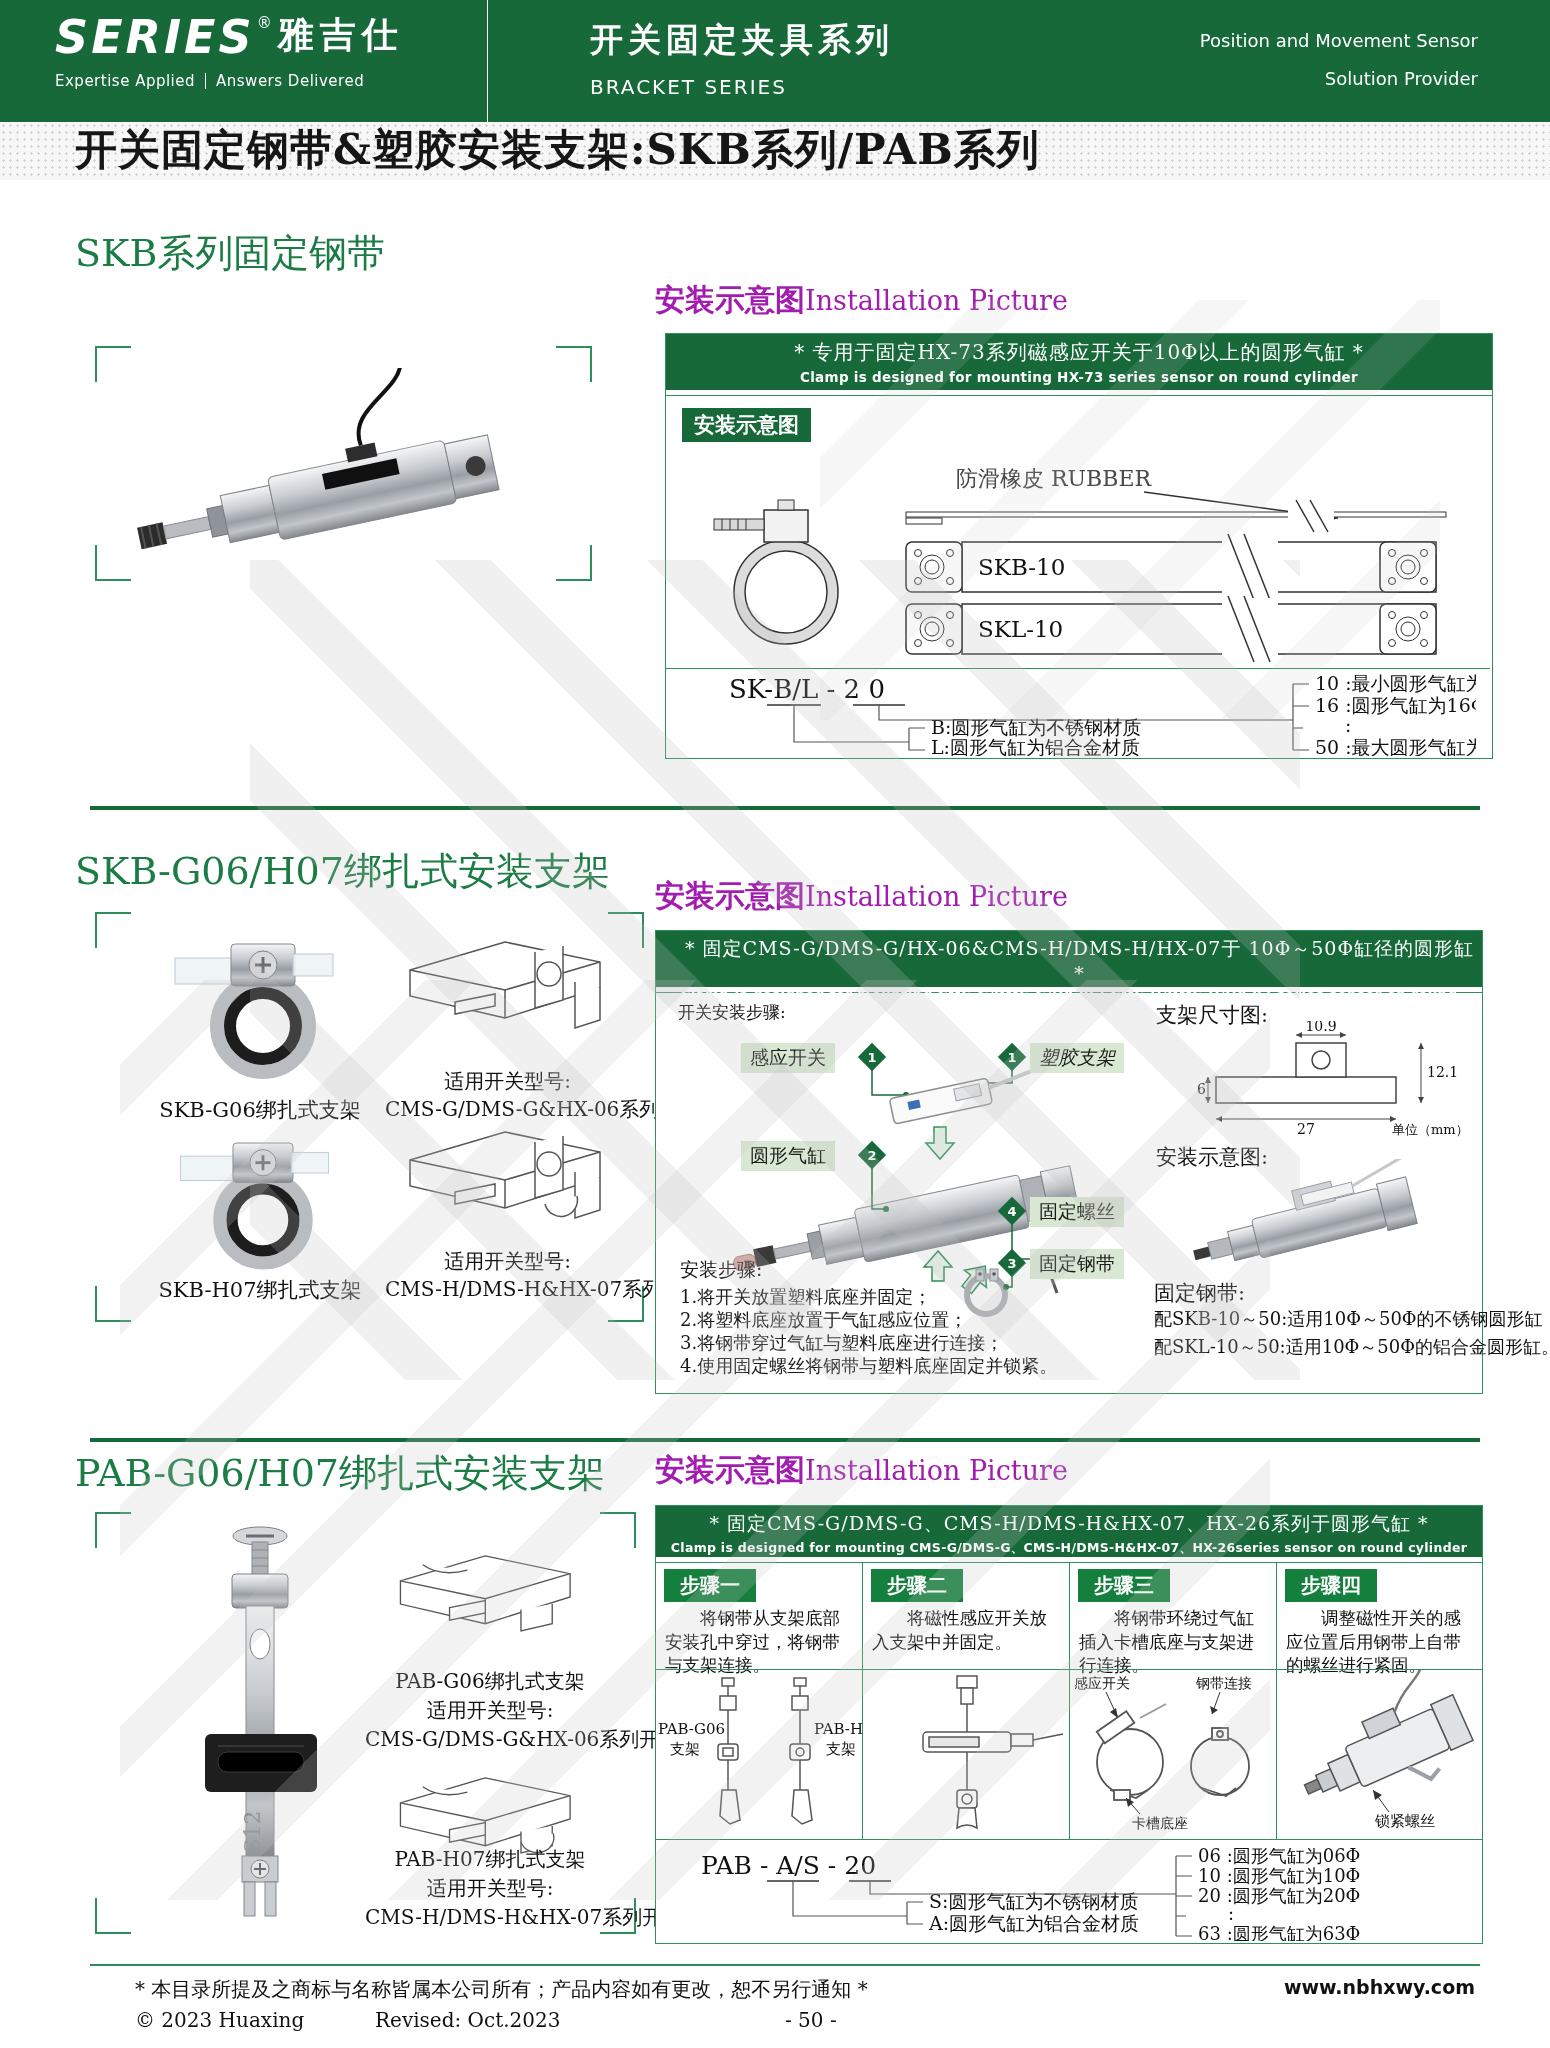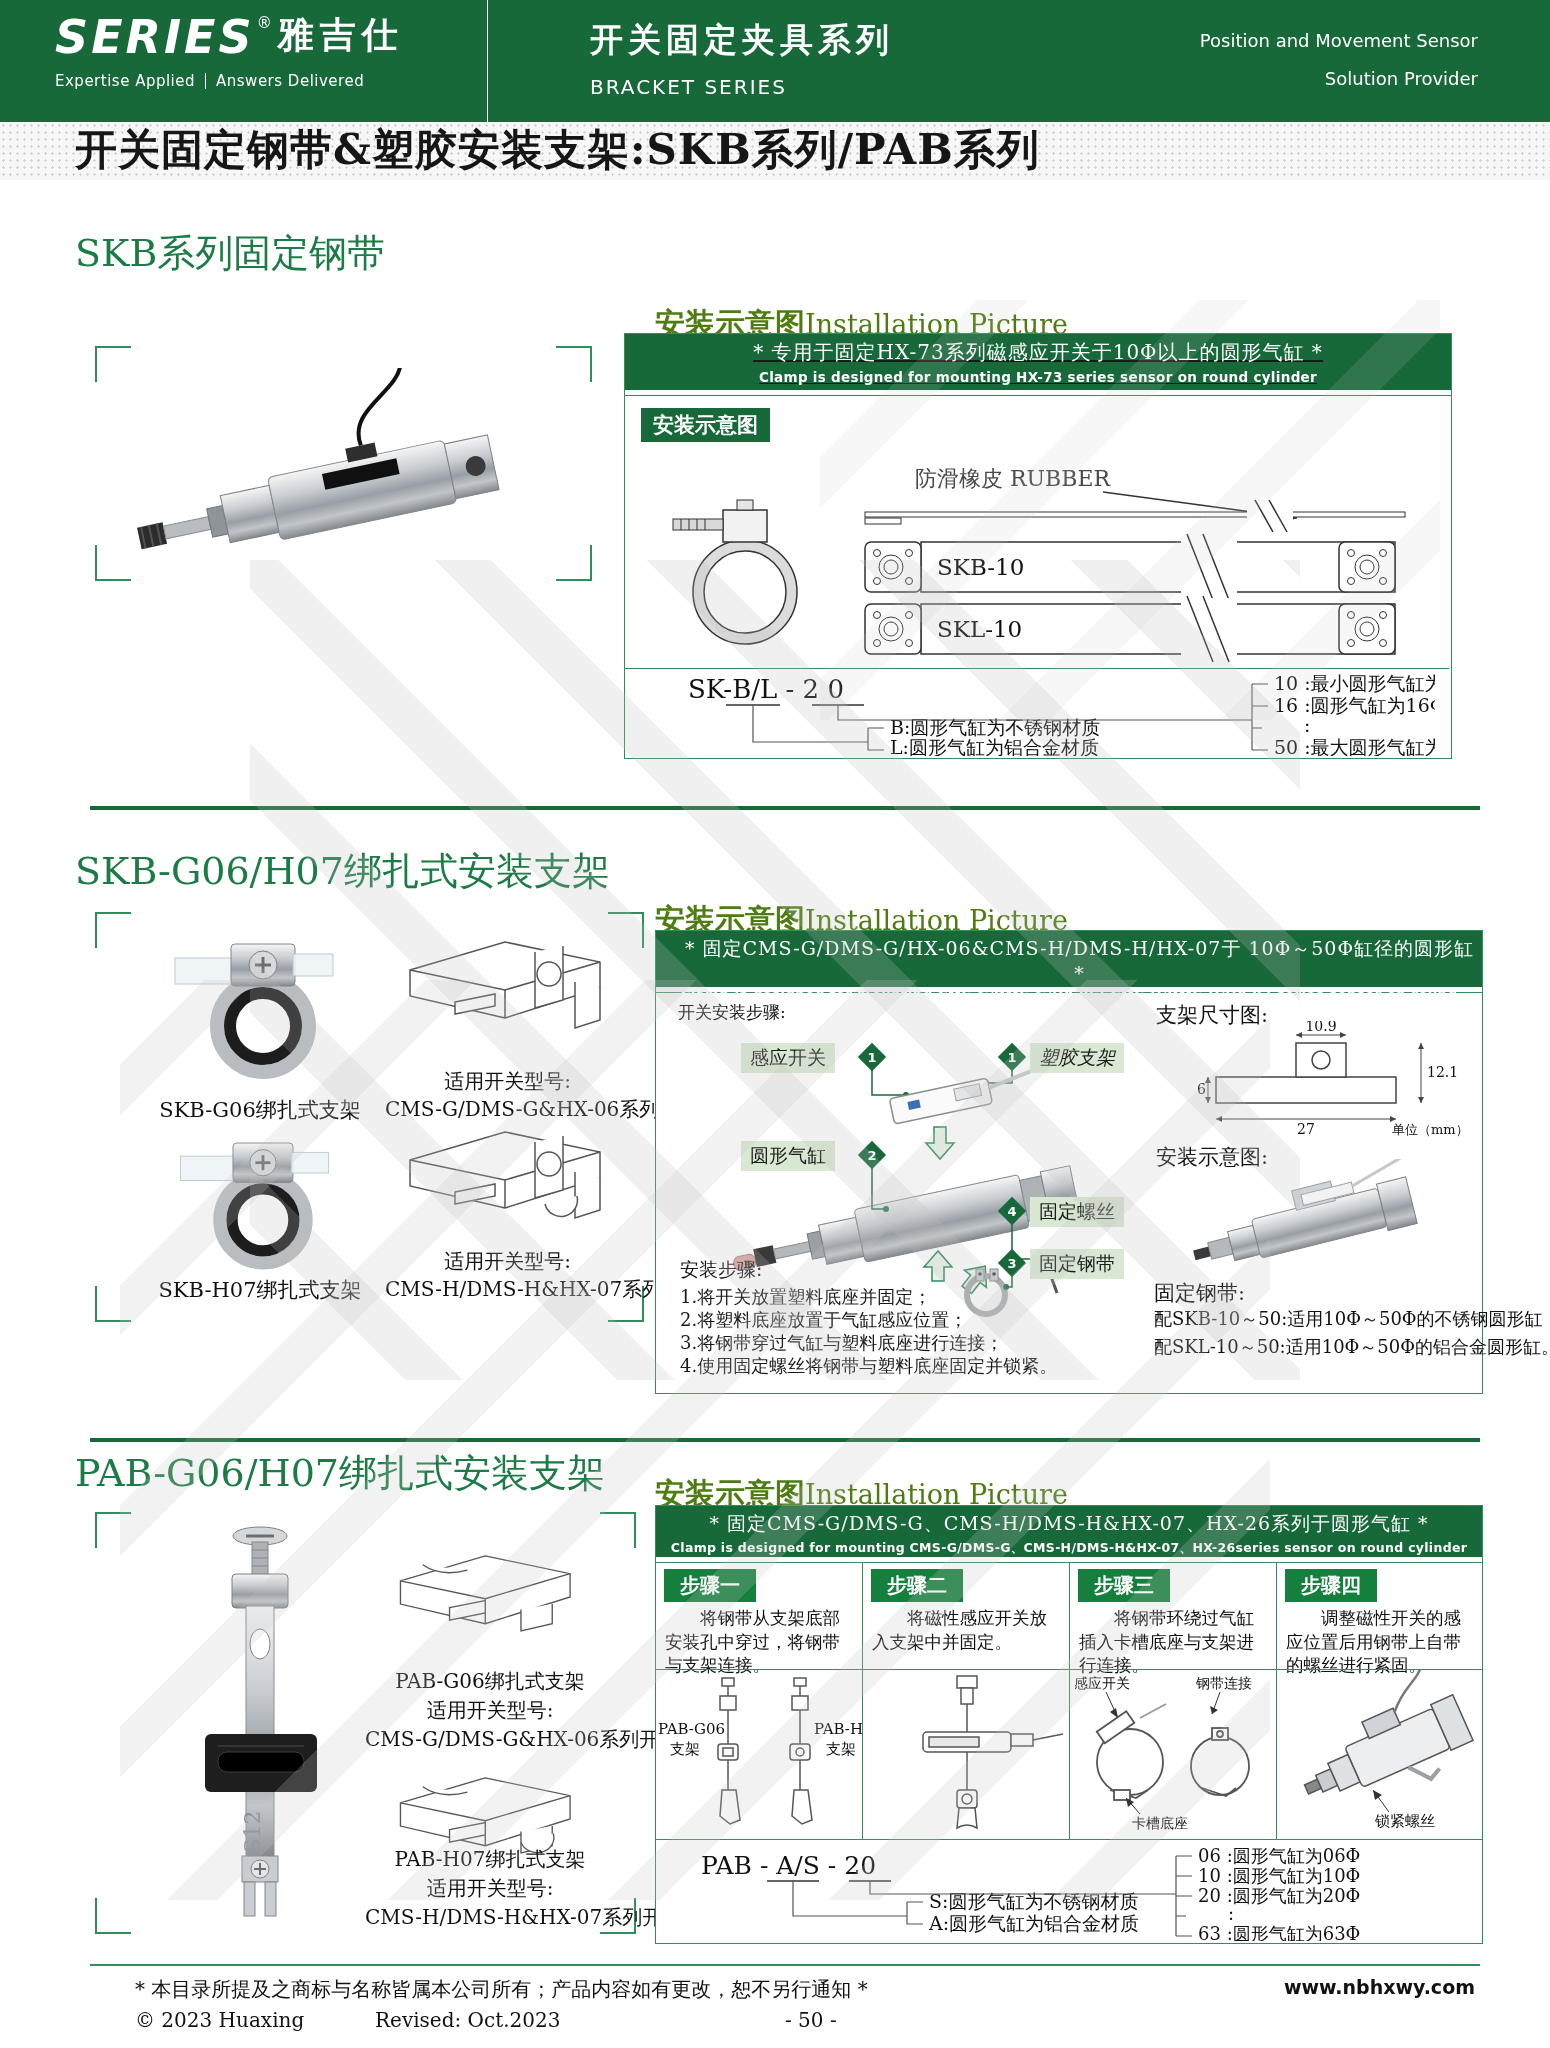--- a/index.html
+++ b/index.html
@@ -23,21 +23,21 @@
   .hdr-right{position:absolute;right:72px;top:22px;text-align:right;font-size:18px;line-height:38px;}
 
   
   .title-band{position:absolute;left:0;top:122px;width:1550px;height:58px;background-color:#f7f7f7;
       background-image:radial-gradient(#d4d4d4 1.1px, transparent 1.2px);background-size:7px 7px;}
   .title-band .t{position:absolute;left:75px;top:0px;font-size:42px;font-weight:bold;color:#161616;
       font-family:"DejaVu Serif",serif;letter-spacing:1px;white-space:nowrap;}
 
   
   .sec-title{position:absolute;color:#1c7c45;font-family:"DejaVu Serif",serif;font-size:38px;white-space:nowrap;}
-  .ih{position:absolute;color:#4d7c0f;font-family:"DejaVu Serif",serif;white-space:nowrap;margin-top:24px;}
+  .ih{position:absolute;color:#a21caf;font-family:"DejaVu Serif",serif;white-space:nowrap;}
   .ih .cn{font-size:30px;font-weight:bold;}
   .ih .en{font-size:27px;}
   .corner{position:absolute;width:34px;height:34px;border:2px solid #2f8f5b;}
   .c-tl{border-right:none;border-bottom:none;}
   .c-tr{border-left:none;border-bottom:none;}
   .c-bl{border-right:none;border-top:none;}
   .c-br{border-left:none;border-top:none;}
   .divider{position:absolute;left:90px;width:1390px;height:4px;background:#17693a;}
 
   .panel{position:absolute;border:1px solid #2f8f5b;background:#fff;}
@@ -153,21 +153,21 @@
       <circle cx="364" cy="130" r="10" fill="#3a3a3a"></circle>
       <rect x="240" y="86" width="30" height="14" fill="#2e2e2e"></rect>
       <path d="M256,86 C250,48 304,42 312,14" stroke="#111" stroke-width="4" fill="none"></path>
     </g>
   </svg>
 
   <div class="ih" style="left:655px;top:280px;">
     <span class="cn">安装示意图</span><span class="en">Installation Picture</span>
   </div>
 
-  <div class="panel" style="left:624px;top:333px;width:826px;height:424px;text-decoration:underline;">
+  <div class="panel" style="left:665px;top:333px;width:826px;height:424px;">
     <div class="panel-head">
       <div class="l1">* 专用于固定HX-73系列磁感应开关于10Φ以上的圆形气缸 *</div>
       <div class="l2">Clamp is designed for mounting HX-73 series sensor on round cylinder</div>
     </div>
     <div class="panel-sep"></div>
     <div class="panel-body" style="height:361px;">
       <div class="tagbox" style="left:16px;top:12px;">安装示意图</div>
 
       <svg class="abs" style="left:0;top:46px;" width="824" height="222" viewBox="0 0 824 222">
         <text x="290" y="44" font-size="22" fill="#4a4a4a">防滑橡皮 RUBBER</text>

